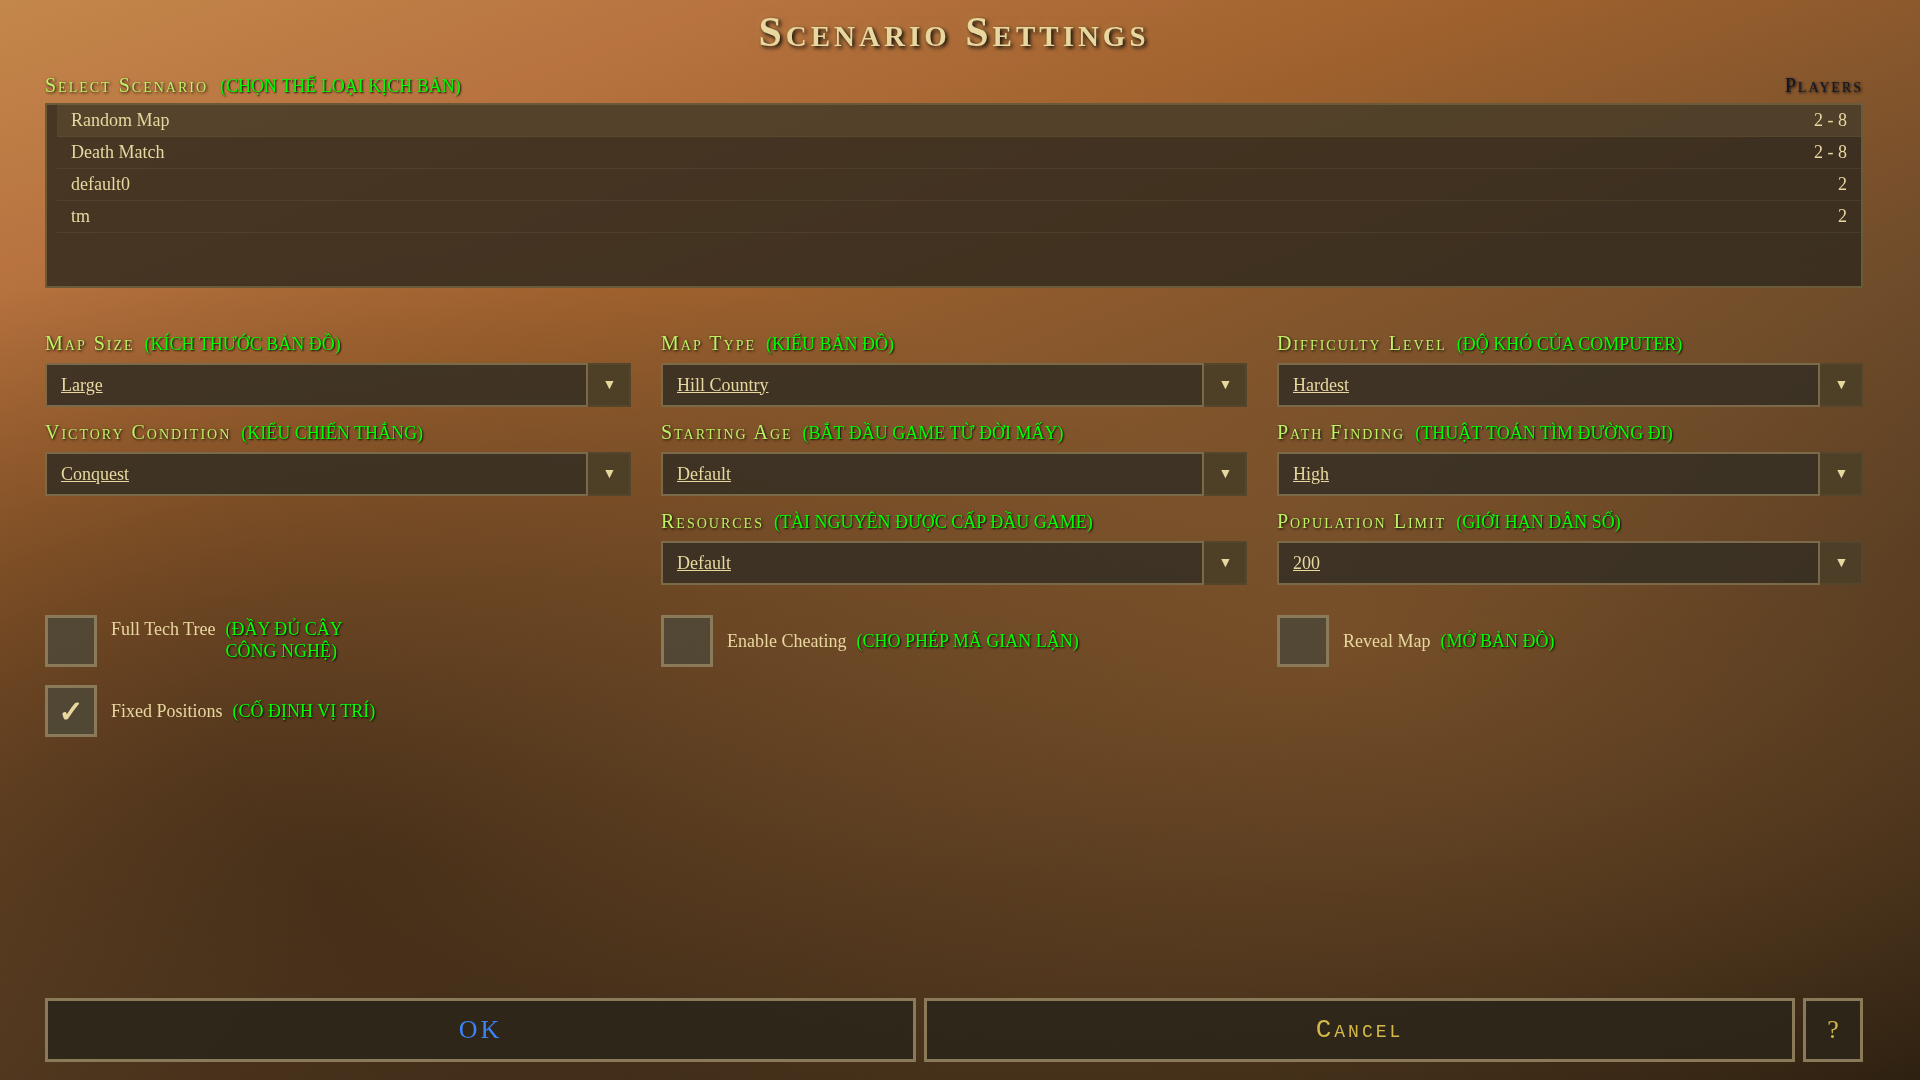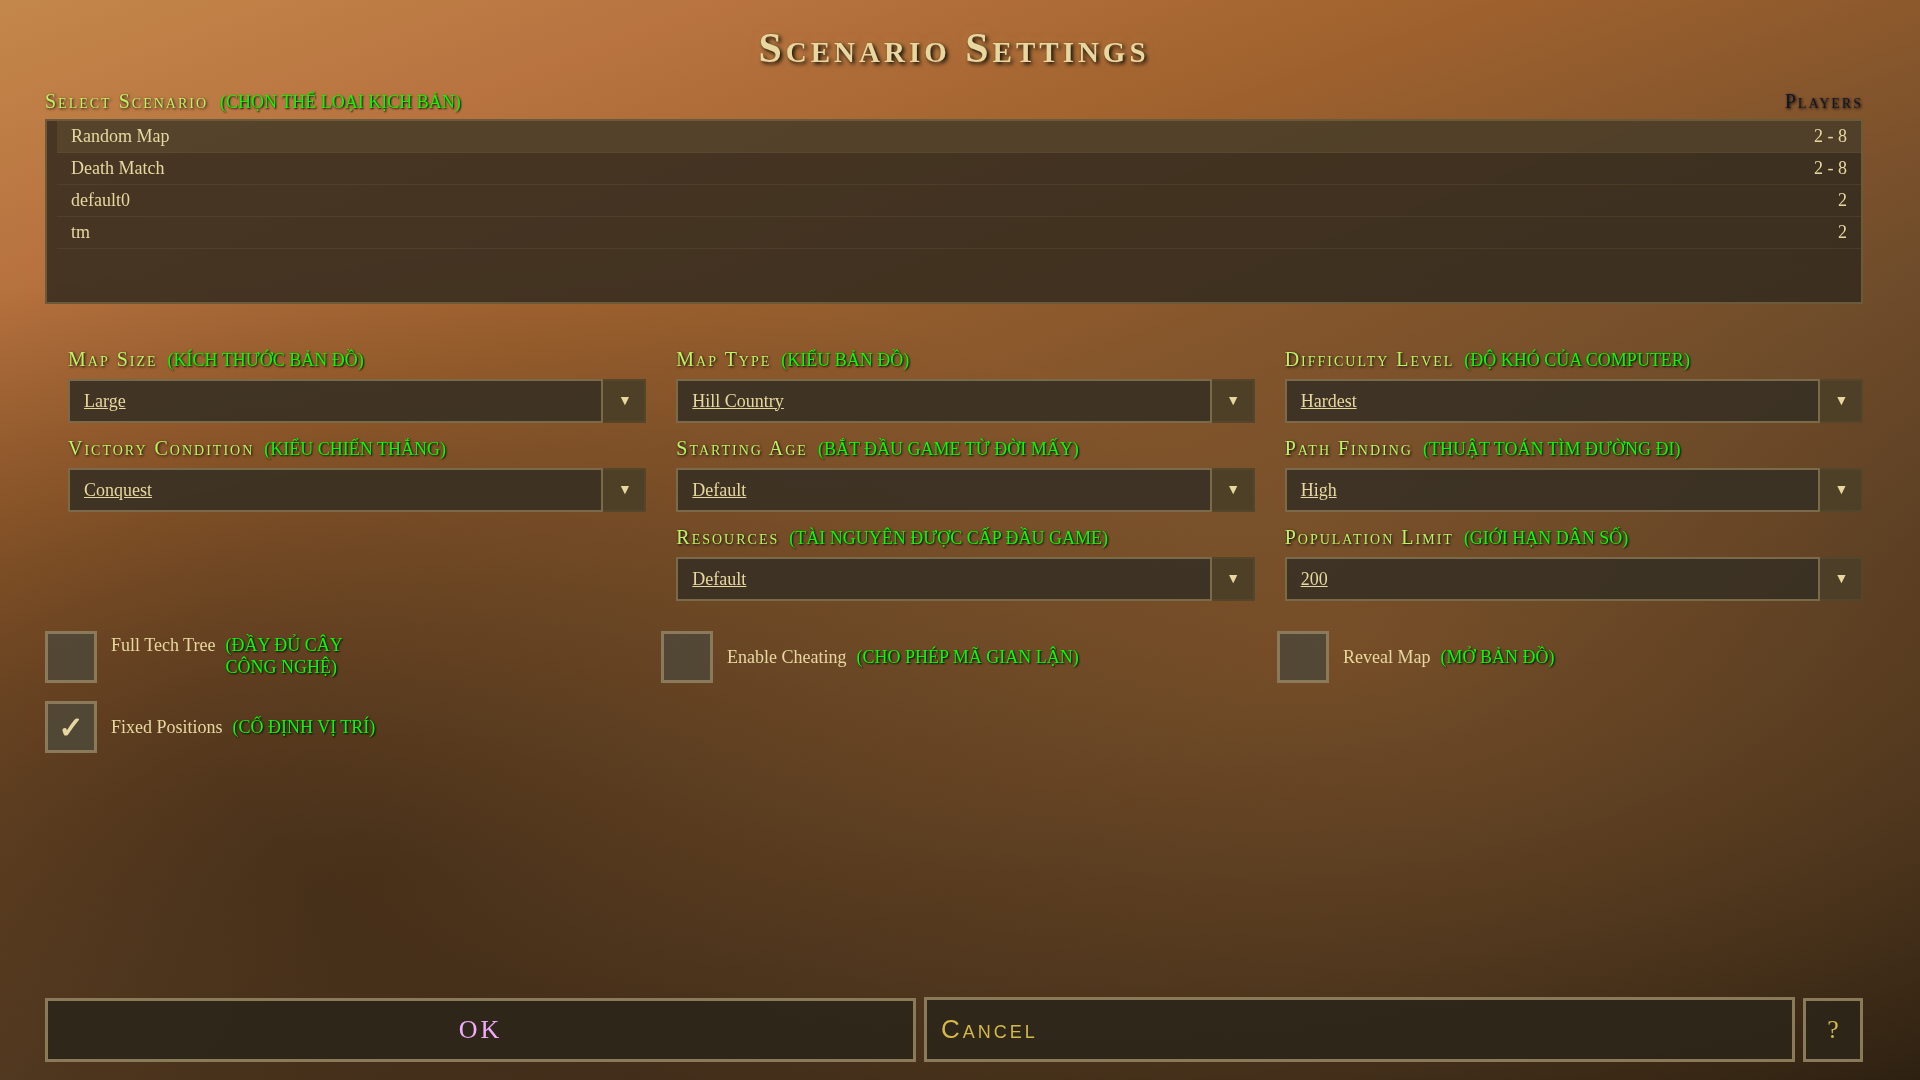--- a/index.html
+++ b/index.html
@@ -36,21 +36,21 @@
         radial-gradient(ellipse at 70% 60%, rgba(139,90,43,0.6) 0%, transparent 60%),
         radial-gradient(ellipse at 20% 80%, rgba(60,40,20,0.8) 0%, transparent 50%);
       z-index: 1;
     }
 
     .content {
       position: relative;
       z-index: 2;
       width: 1908px;
       height: 1080px;
-      padding: 24px 45px;
+      padding: 8px 45px;
     }
 
     
     .page-title {
       text-align: center;
       font-size: 42px;
       font-variant: small-caps;
       color: #E8D8A0;
       letter-spacing: 4px;
       text-shadow: 2px 2px 4px #000, 0 0 10px rgba(200,160,80,0.5);
@@ -125,21 +125,20 @@
       min-width: 60px;
       text-align: right;
     }
 
     
     .settings-area {
       margin-top: 30px;
       display: grid;
       grid-template-columns: 1fr 1fr 1fr;
       gap: 0 30px;
-      margin-left: 23px;
     }
 
     .setting-group {
       display: flex;
       flex-direction: column;
     }
 
     .setting-label-row {
       display: flex;
       align-items: baseline;
@@ -239,42 +238,42 @@
       right: 45px;
       display: flex;
       gap: 0;
       align-items: center;
     }
 
     .btn-ok {
       flex: 1;
       background: rgba(45,38,25,0.92);
       border: 3px solid #8A7A5A;
-      color: #f0abfc;
+      color: #3b82f6;
       font-size: 26px;
       font-variant: small-caps;
       font-family: 'Times New Roman', Times, serif;
       letter-spacing: 3px;
       padding: 14px;
       cursor: pointer;
       text-align: center;
     }
 
     .btn-cancel {
       flex: 1;
       background: rgba(45,38,25,0.92);
       border: 3px solid #8A7A5A;
       color: #D4B84A;
       font-size: 26px;
       font-variant: small-caps;
-      font-family: Liberation Sans, sans-serif;
+      font-family: Liberation Mono, monospace;
       letter-spacing: 3px;
       padding: 14px;
       cursor: pointer;
-      text-align: left;
+      text-align: center;
       margin-left: 8px;
       margin-right: 8px;
     }
 
     .btn-help {
       width: 60px;
       background: rgba(45,38,25,0.92);
       border: 3px solid #8A7A5A;
       color: #D4B84A;
       font-size: 26px;

